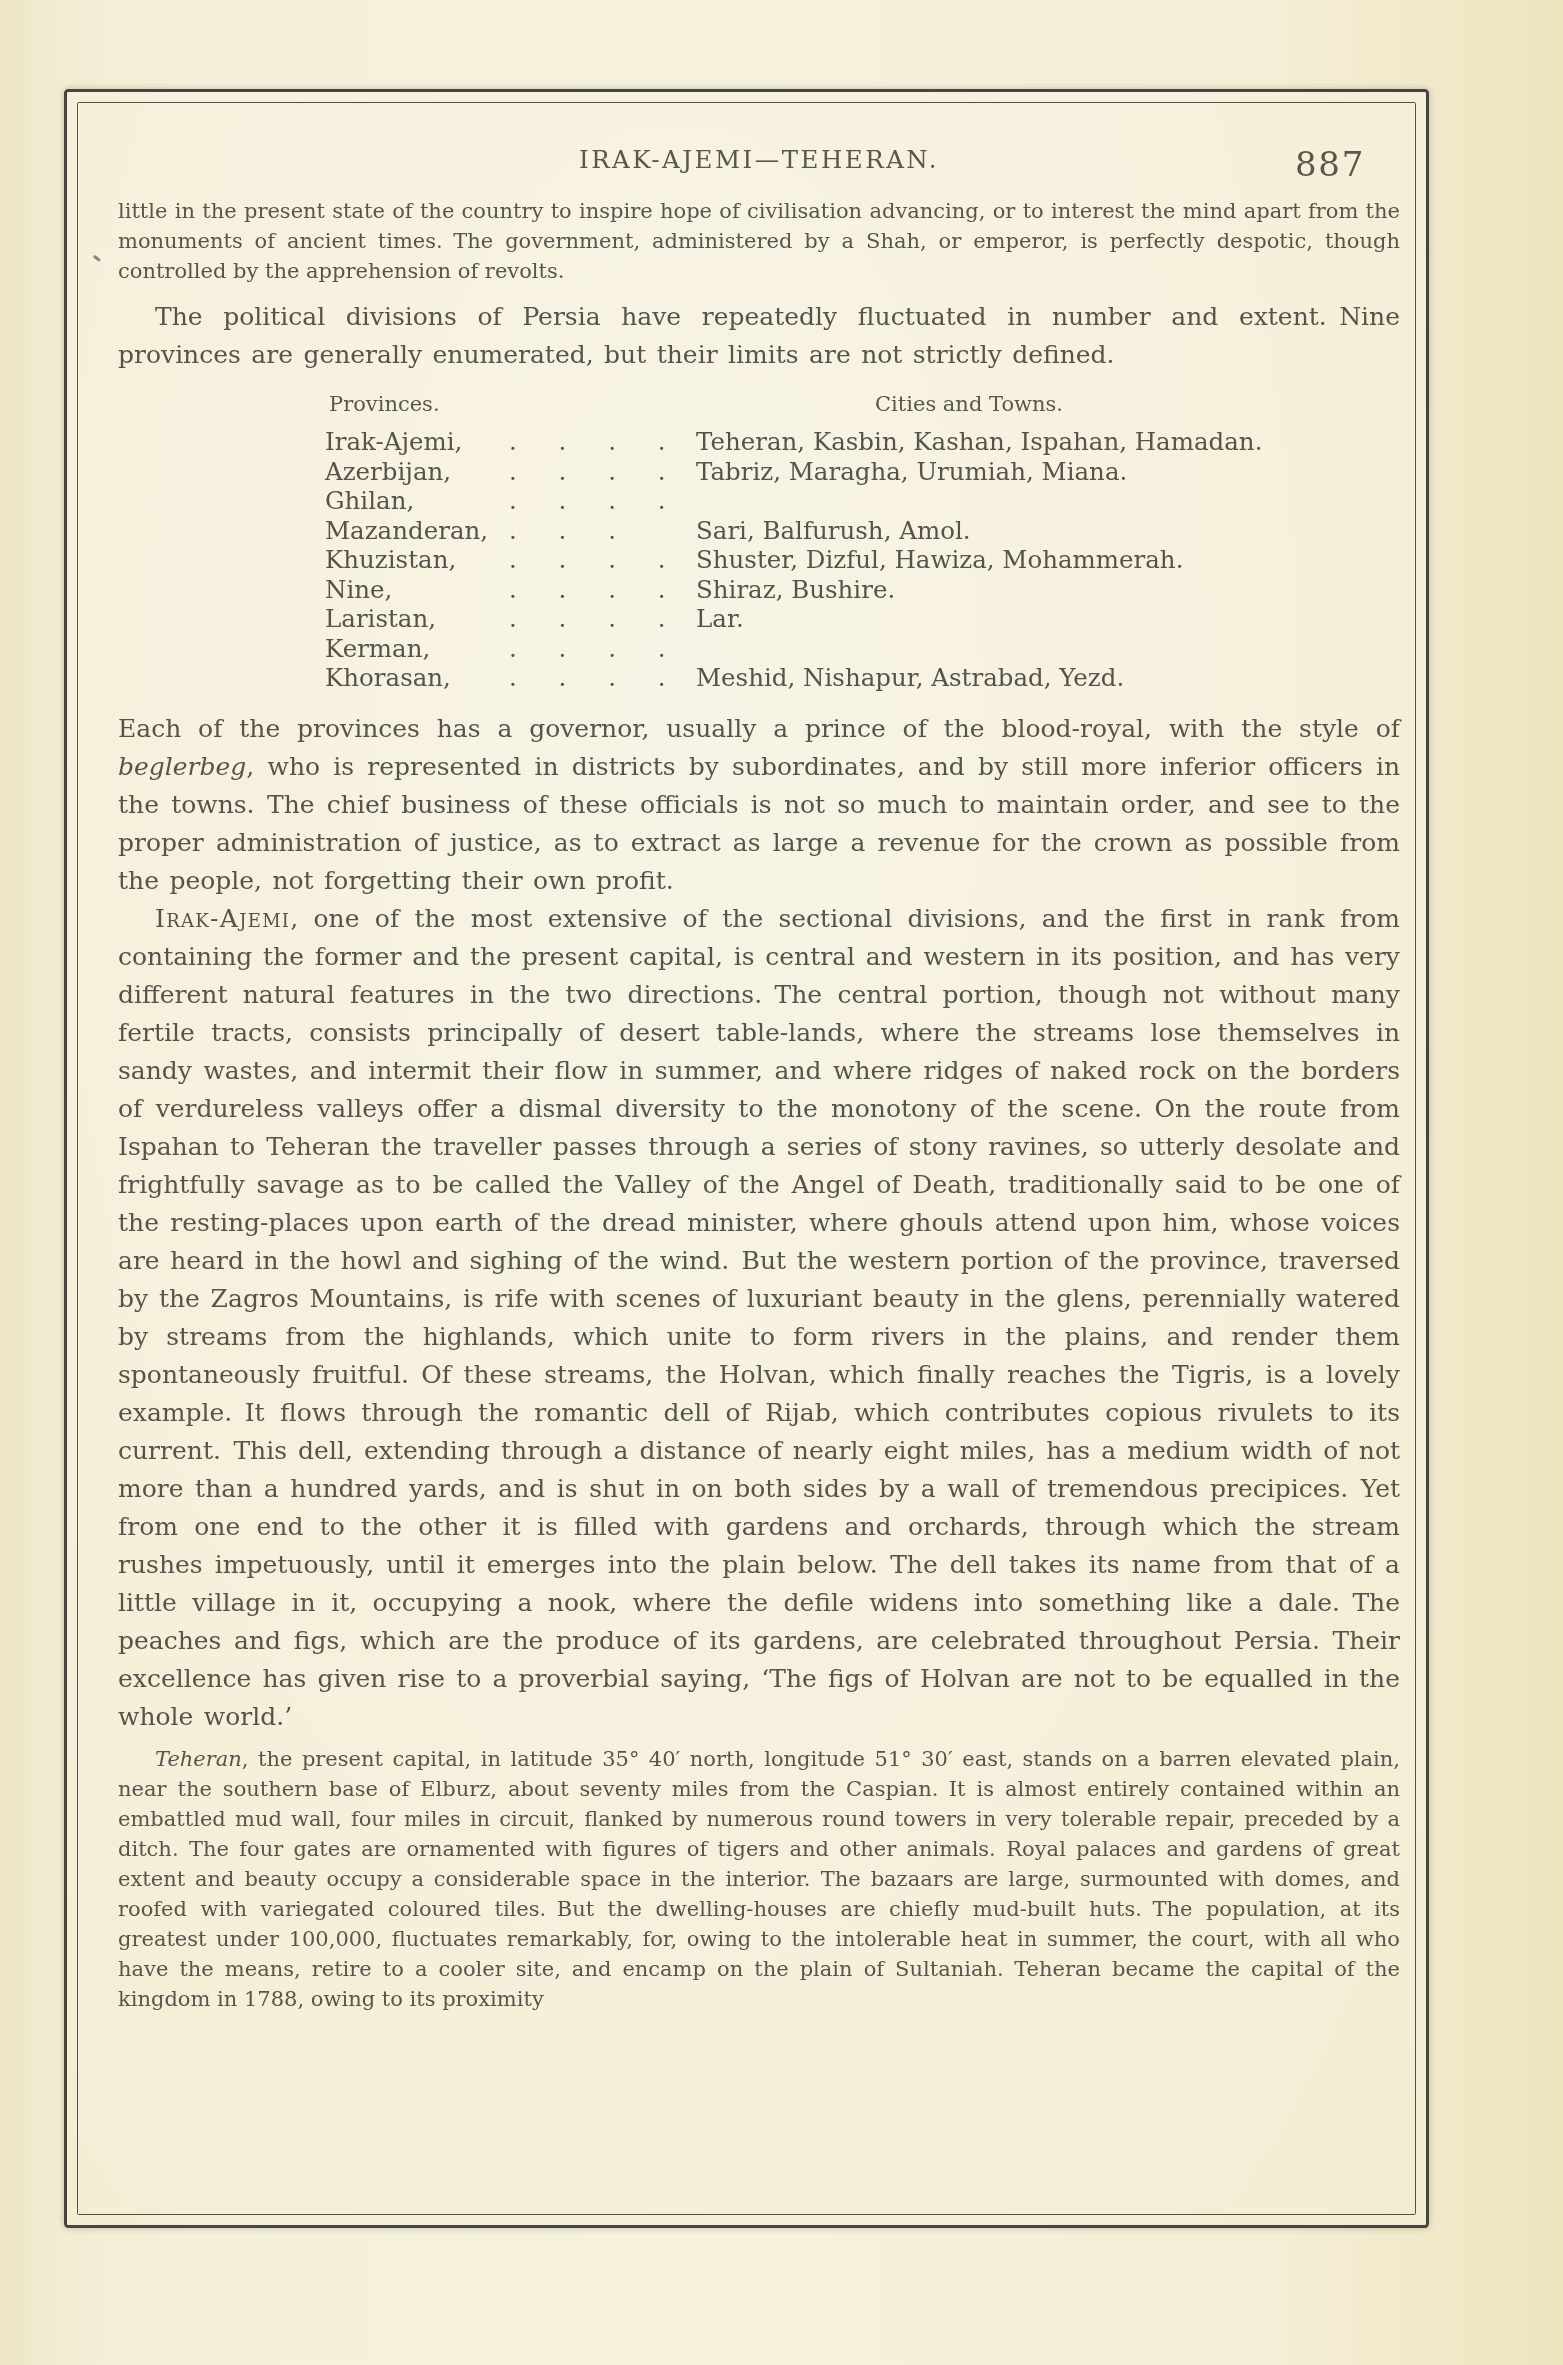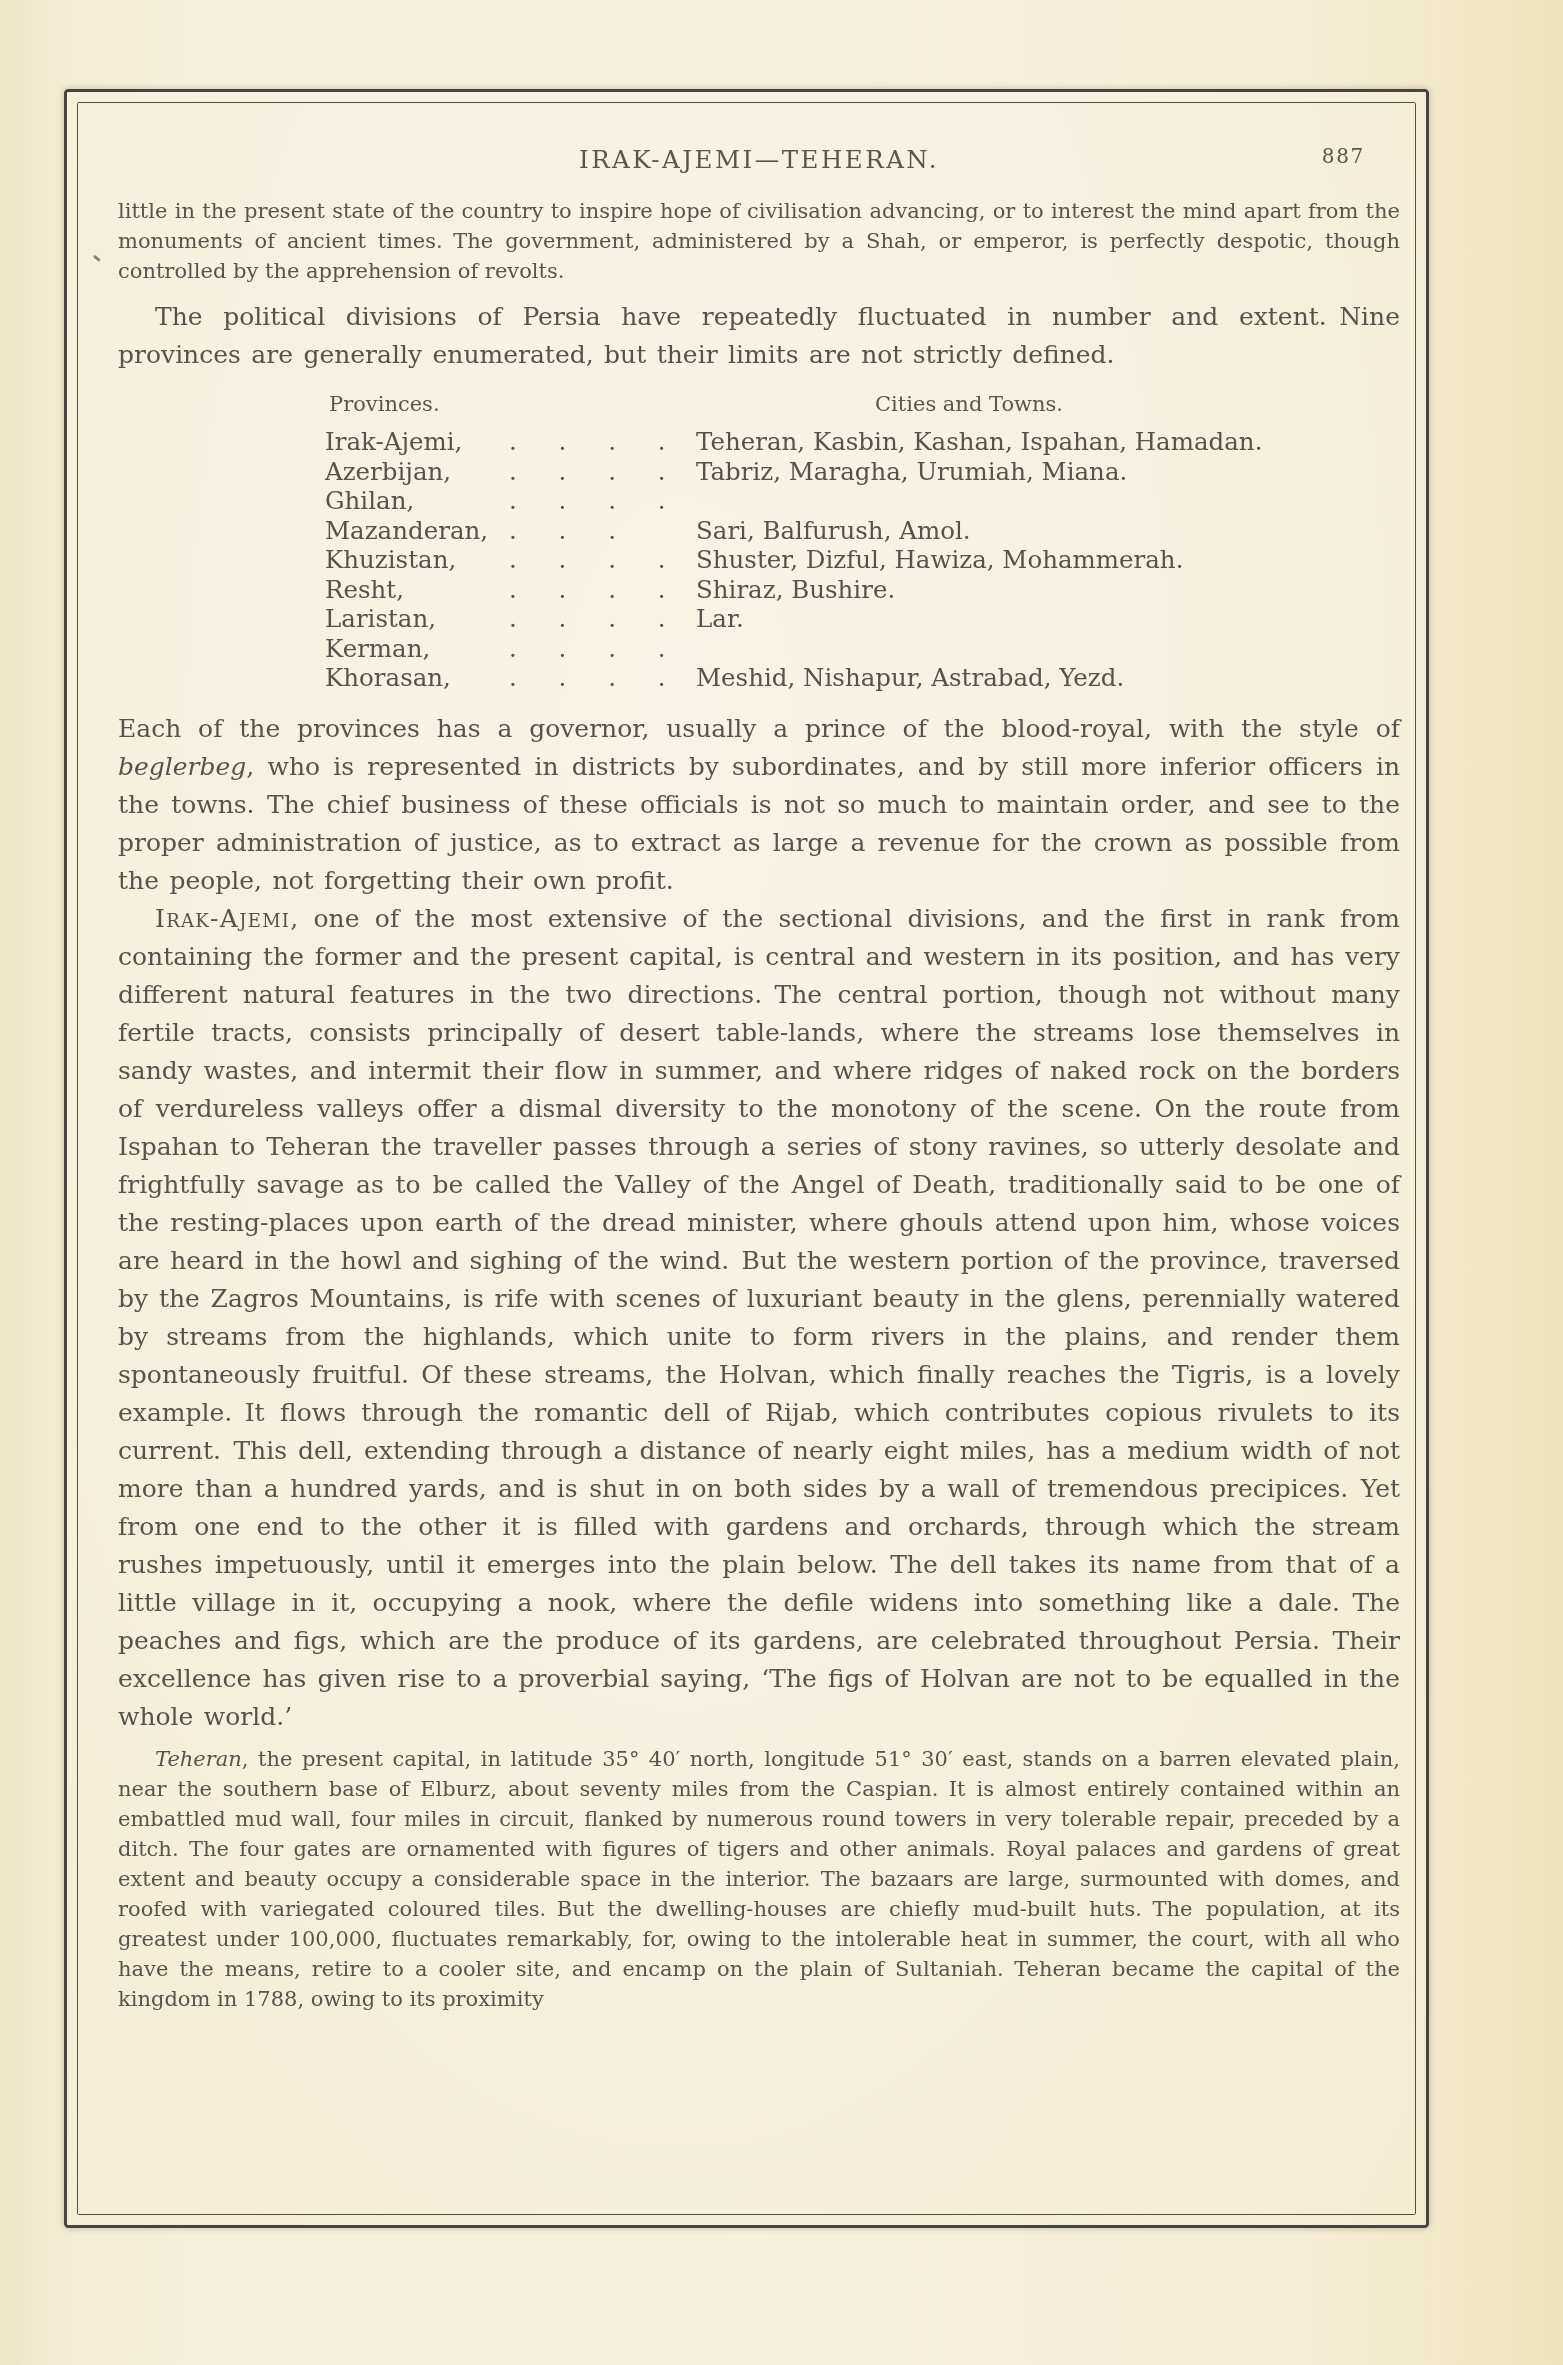--- a/index.html
+++ b/index.html
@@ -23,21 +23,21 @@
   .content {
     position:absolute; inset:0; box-sizing:border-box;
     padding:34px 15px 0 40px; overflow:hidden;
   }
   .header-row { position:relative; height:49px; margin-bottom:10px; }
   .title {
     text-align:center; font-size:24.5px; letter-spacing:2.5px;
     color:#5a564c; padding-top:8.4px;
   }
   .page-number {
-    position:absolute; top:6.7px; right:35px; font-size:20px;
+    position:absolute; top:6.7px; right:35px; font-size:34px;
     letter-spacing:1.7px; color:#5a564c;
   }
   .p-small { font-size:21px; line-height:30px; text-align:justify; color:#58544b; }
   .p-large { font-size:25px; line-height:38px; text-align:justify; word-spacing:2.5px; }
   .indent { text-indent:37px; }
   .mt14 { margin-top:11.8px; }
   .mt10 { margin-top:8.4px; }
   .ptable { margin:18.6px 0 17px 0; }
   .ptable-head { display:flex; font-size:21px; line-height:25px; margin-bottom:10px; color:#5a564c; }
   .th-prov   { margin-left:211px; width:194px; text-align:left; }
@@ -96,21 +96,21 @@
             <div class="td-prov">Mazanderan,</div>
             <div class="td-dots">. . .</div>
             <div class="td-cities">Sari, Balfurush, Amol.</div>
           </div>
           <div class="ptable-row">
             <div class="td-prov">Khuzistan,</div>
             <div class="td-dots">. . . .</div>
             <div class="td-cities">Shuster, Dizful, Hawiza, Mohammerah.</div>
           </div>
           <div class="ptable-row">
-            <div class="td-prov">Resht,</div>
+            <div class="td-prov">Nine,</div>
             <div class="td-dots">. . . . .</div>
             <div class="td-cities">Shiraz, Bushire.</div>
           </div>
           <div class="ptable-row">
             <div class="td-prov">Laristan,</div>
             <div class="td-dots">. . . .</div>
             <div class="td-cities">Lar.</div>
           </div>
           <div class="ptable-row">
             <div class="td-prov">Kerman,</div>

